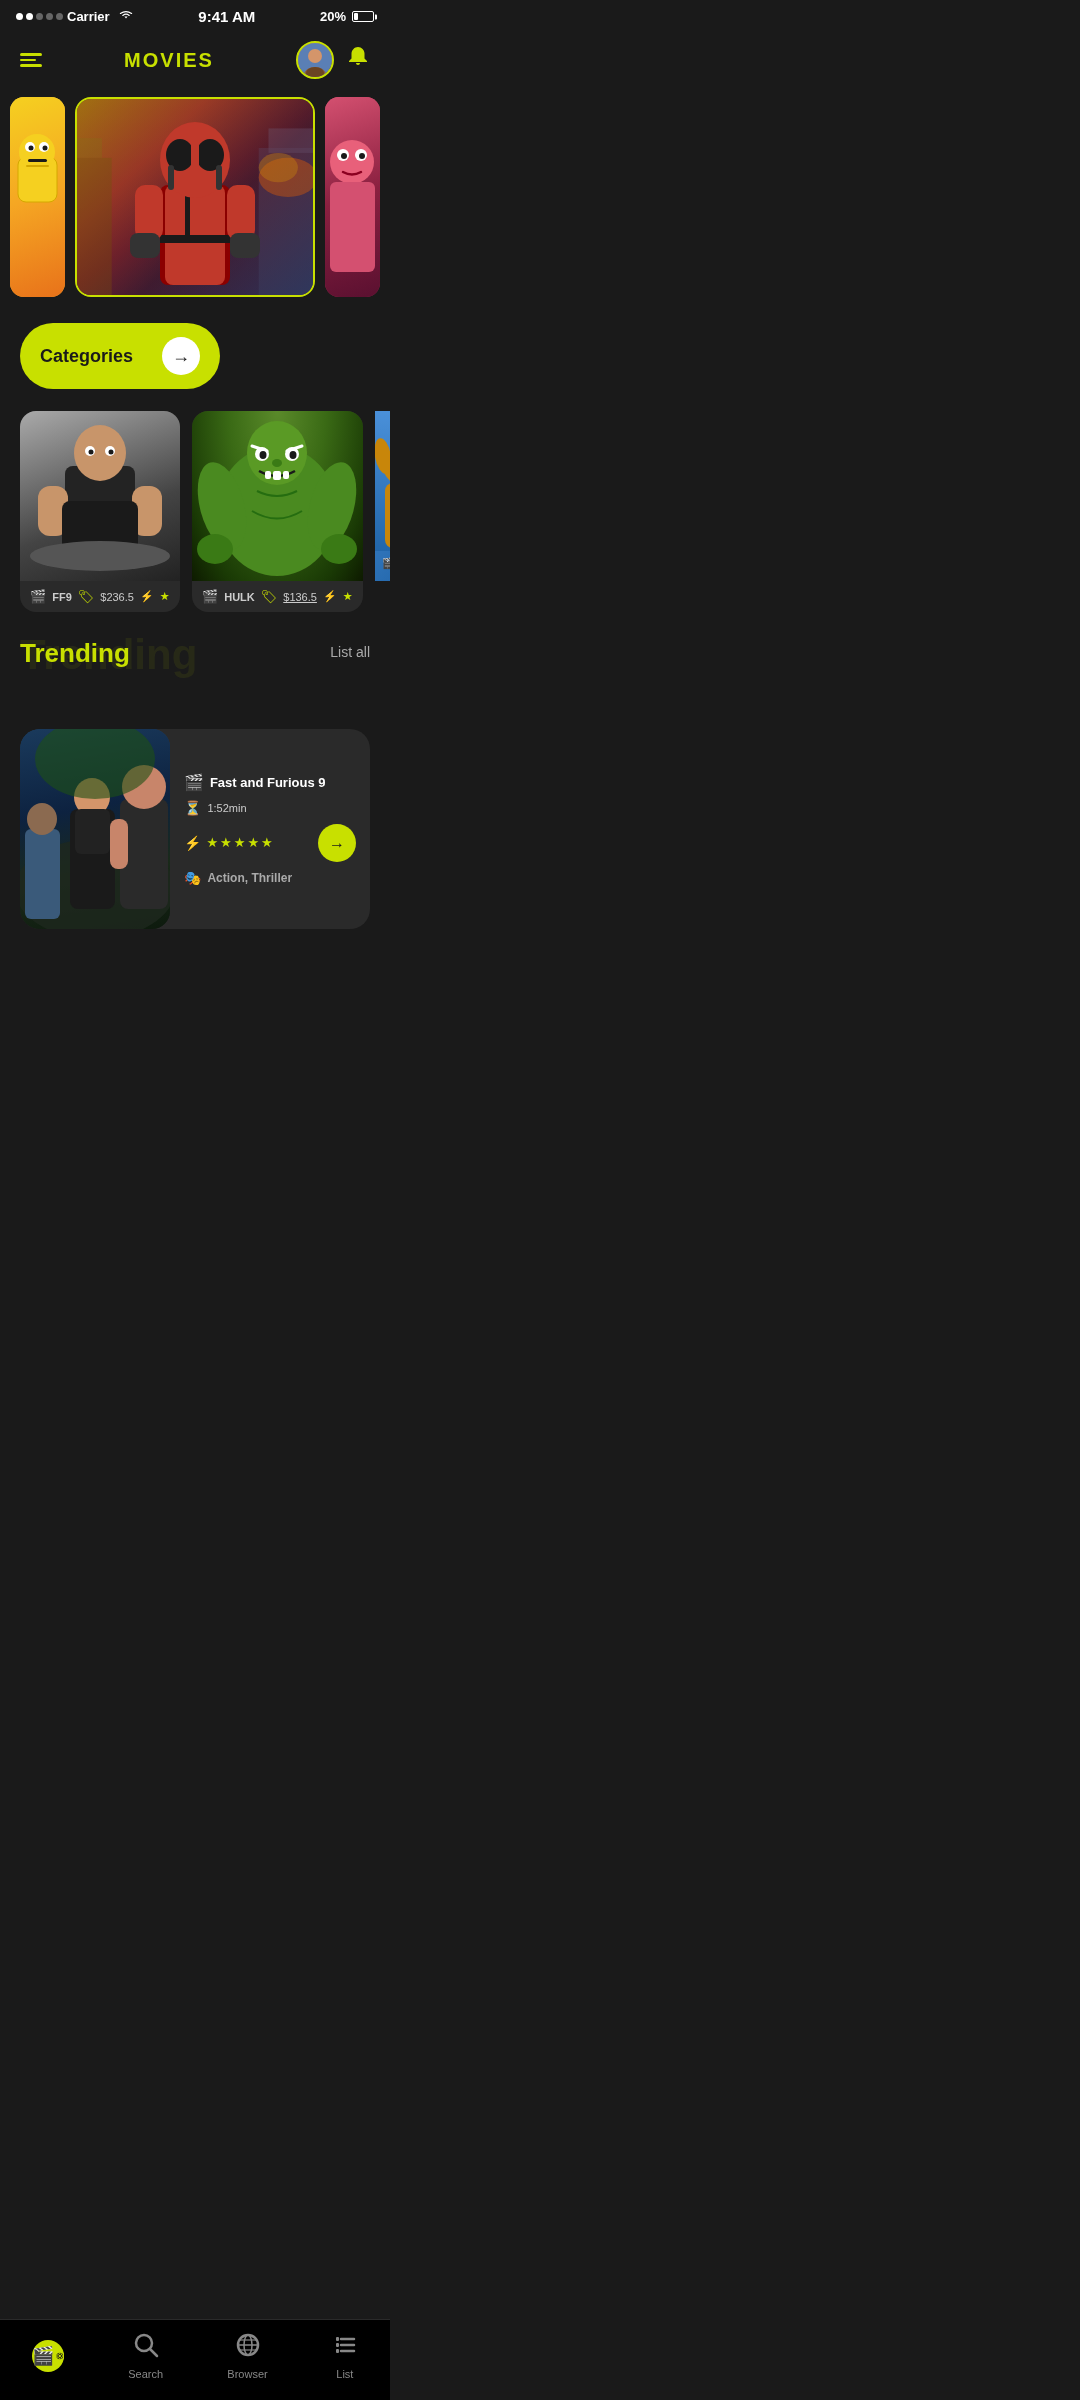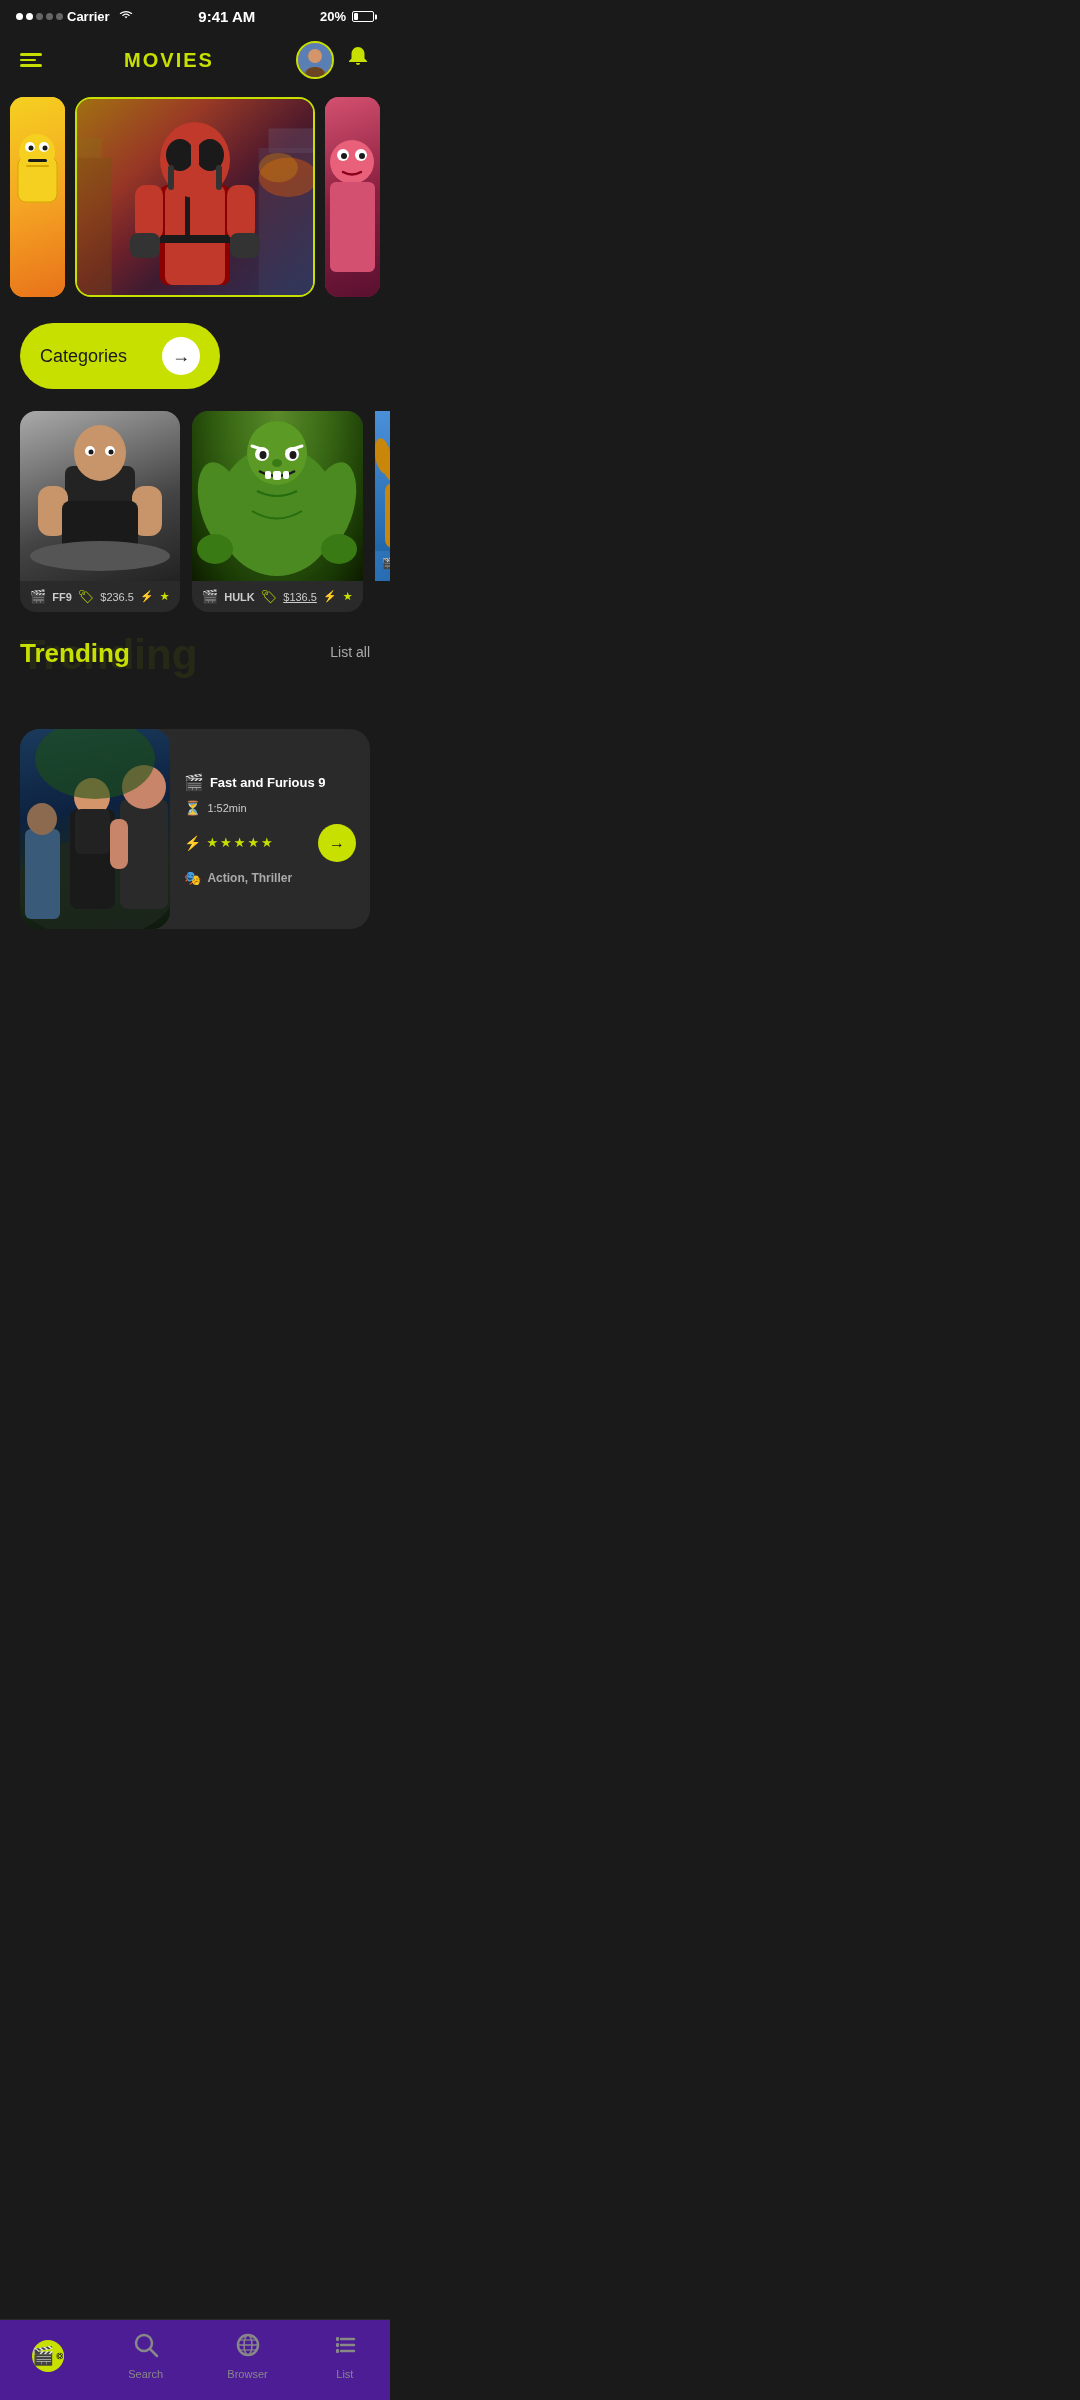--- a/index.html
+++ b/index.html
@@ -128,21 +128,21 @@
       background: #c8e000;
       border-radius: 50px;
       padding: 14px 20px;
       display: flex;
       align-items: center;
       justify-content: space-between;
       width: 200px;
       cursor: pointer;
     }
     .categories-label {
-      font-size: 18px; font-weight: 400; color: #1a1a1a;
+      font-size: 18px; font-weight: 700; color: #1a1a1a;
     }
     .arrow-circle {
       width: 38px; height: 38px;
       background: #fff;
       border-radius: 50%;
       display: flex; align-items: center; justify-content: center;
       font-size: 18px; color: #1a1a1a; font-weight: 700;
     }
 
     
@@ -252,21 +252,21 @@
     }
     .trending-info-row {
       display: flex; align-items: center; justify-content: space-between;
     }
 
     
     .bottom-nav {
       position: fixed;
       bottom: 0;
       width: 390px;
-      background: #4c1d95;
+      background: #000000;
       border-top: 1px solid #2a2a2a;
       display: flex;
       justify-content: space-around;
       align-items: center;
       padding: 12px 0 20px;
     }
     .nav-item {
       display: flex;
       flex-direction: column;
       align-items: center;

